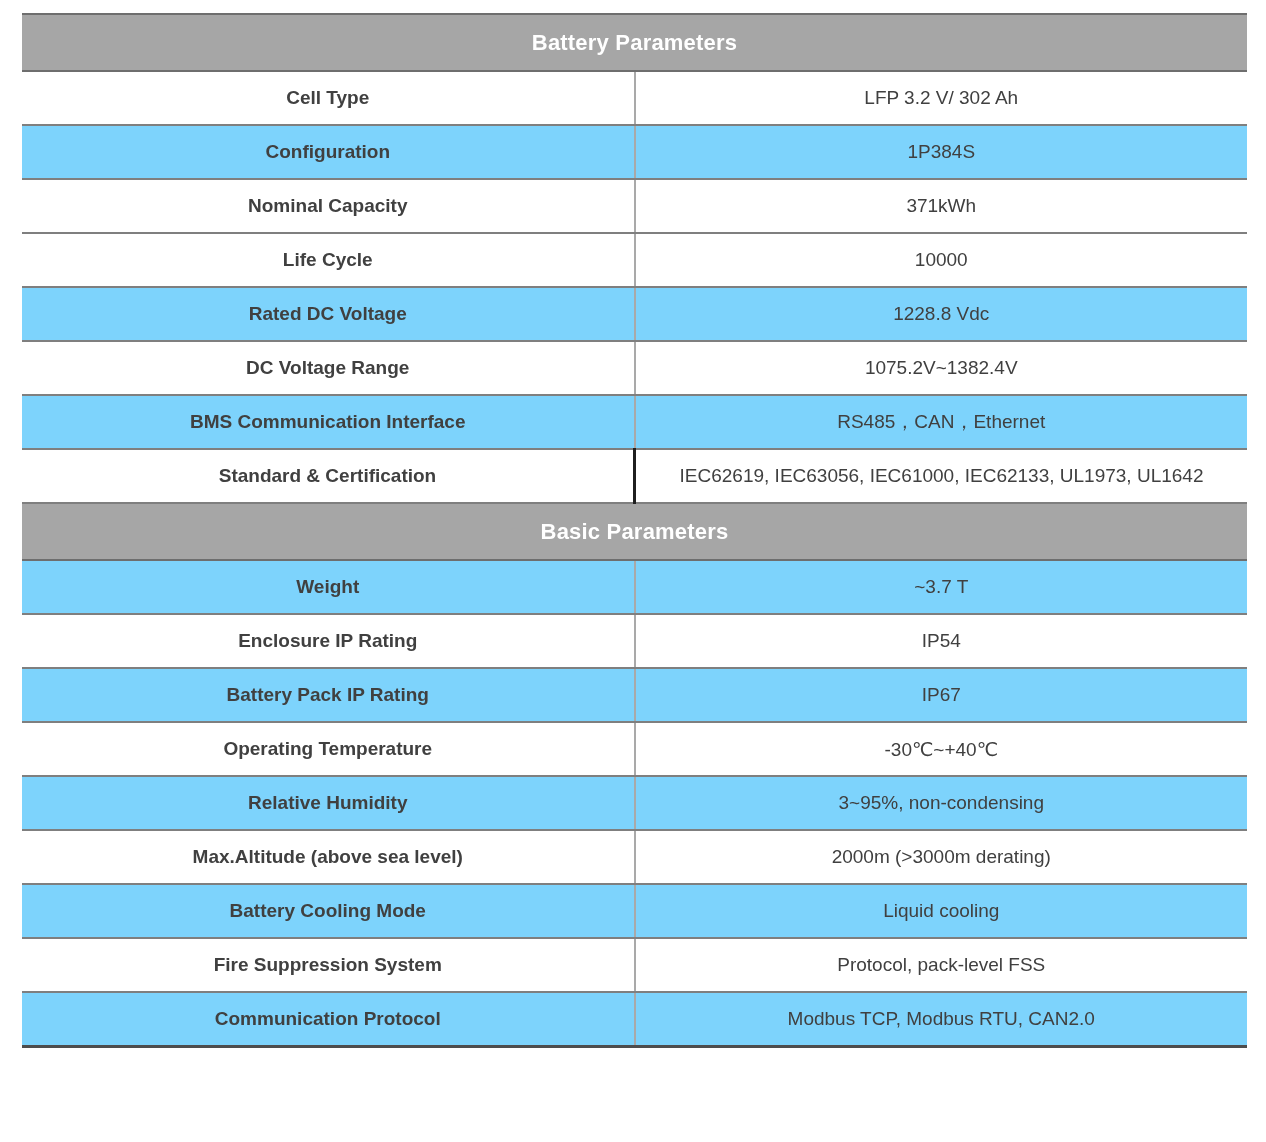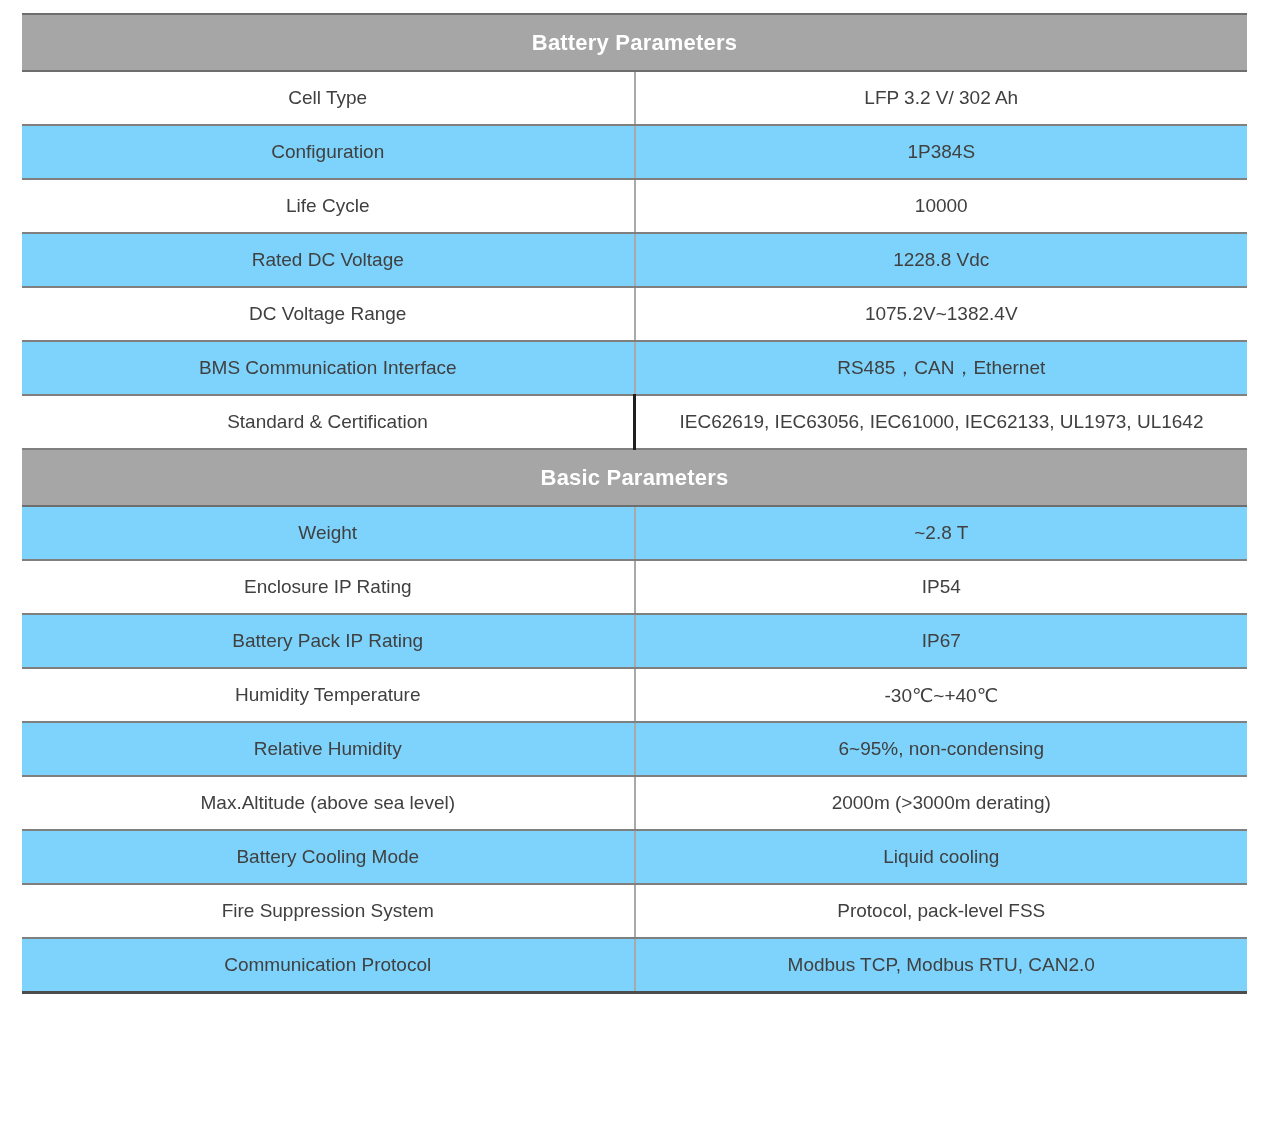--- a/index.html
+++ b/index.html
@@ -44,21 +44,21 @@
     color: #404040;
     text-align: center;
     vertical-align: middle;
     border-top: 2px solid #7f7f7f;
     border-bottom: 2px solid #7f7f7f;
     padding: 0 10px;
     overflow: hidden;
     white-space: nowrap;
   }
   td.label {
-    font-weight: normal;
+    font-weight: bold;
     width: 424px;
     border-right: 2px solid #a9a9a9;
   }
   td.value {
     font-weight: normal;
   }
   tr.row-white td { background: #ffffff; }
   tr.row-gray  td { background: #7dd3fc; }
   tr.dark-divider td.label { border-right: 3px solid #1f1f1f; }
 </style>
@@ -74,20 +74,24 @@
 
       <tr class="row-white">
         <td class="label">Cell Type</td>
         <td class="value">LFP 3.2 V/ 302 Ah</td>
       </tr>
       <tr class="row-gray">
         <td class="label">Configuration</td>
         <td class="value">1P384S</td>
       </tr>
       <tr class="row-white">
+        <td class="label">Nominal Capacity</td>
+        <td class="value">371kWh</td>
+      </tr>
+      <tr class="row-white">
         <td class="label">Life Cycle</td>
         <td class="value">10000</td>
       </tr>
       <tr class="row-gray">
         <td class="label">Rated DC Voltage</td>
         <td class="value">1228.8 Vdc</td>
       </tr>
       <tr class="row-white">
         <td class="label">DC Voltage Range</td>
         <td class="value">1075.2V~1382.4V</td>
@@ -100,37 +104,37 @@
         <td class="label">Standard &amp; Certification</td>
         <td class="value">IEC62619, IEC63056, IEC61000, IEC62133, UL1973, UL1642</td>
       </tr>
 
       <tr class="section-header">
         <th colspan="2">Basic Parameters</th>
       </tr>
 
       <tr class="row-gray">
         <td class="label">Weight</td>
-        <td class="value">~2.8 T</td>
+        <td class="value">~3.7 T</td>
       </tr>
       <tr class="row-white">
         <td class="label">Enclosure IP Rating</td>
         <td class="value">IP54</td>
       </tr>
       <tr class="row-gray">
         <td class="label">Battery Pack IP Rating</td>
         <td class="value">IP67</td>
       </tr>
       <tr class="row-white">
-        <td class="label">Humidity Temperature</td>
+        <td class="label">Operating Temperature</td>
         <td class="value">-30℃~+40℃</td>
       </tr>
       <tr class="row-gray">
         <td class="label">Relative Humidity</td>
-        <td class="value">6~95%, non-condensing</td>
+        <td class="value">3~95%, non-condensing</td>
       </tr>
       <tr class="row-white">
         <td class="label">Max.Altitude (above sea level)</td>
         <td class="value">2000m (&gt;3000m derating)</td>
       </tr>
       <tr class="row-gray">
         <td class="label">Battery Cooling Mode</td>
         <td class="value">Liquid cooling</td>
       </tr>
       <tr class="row-white">

